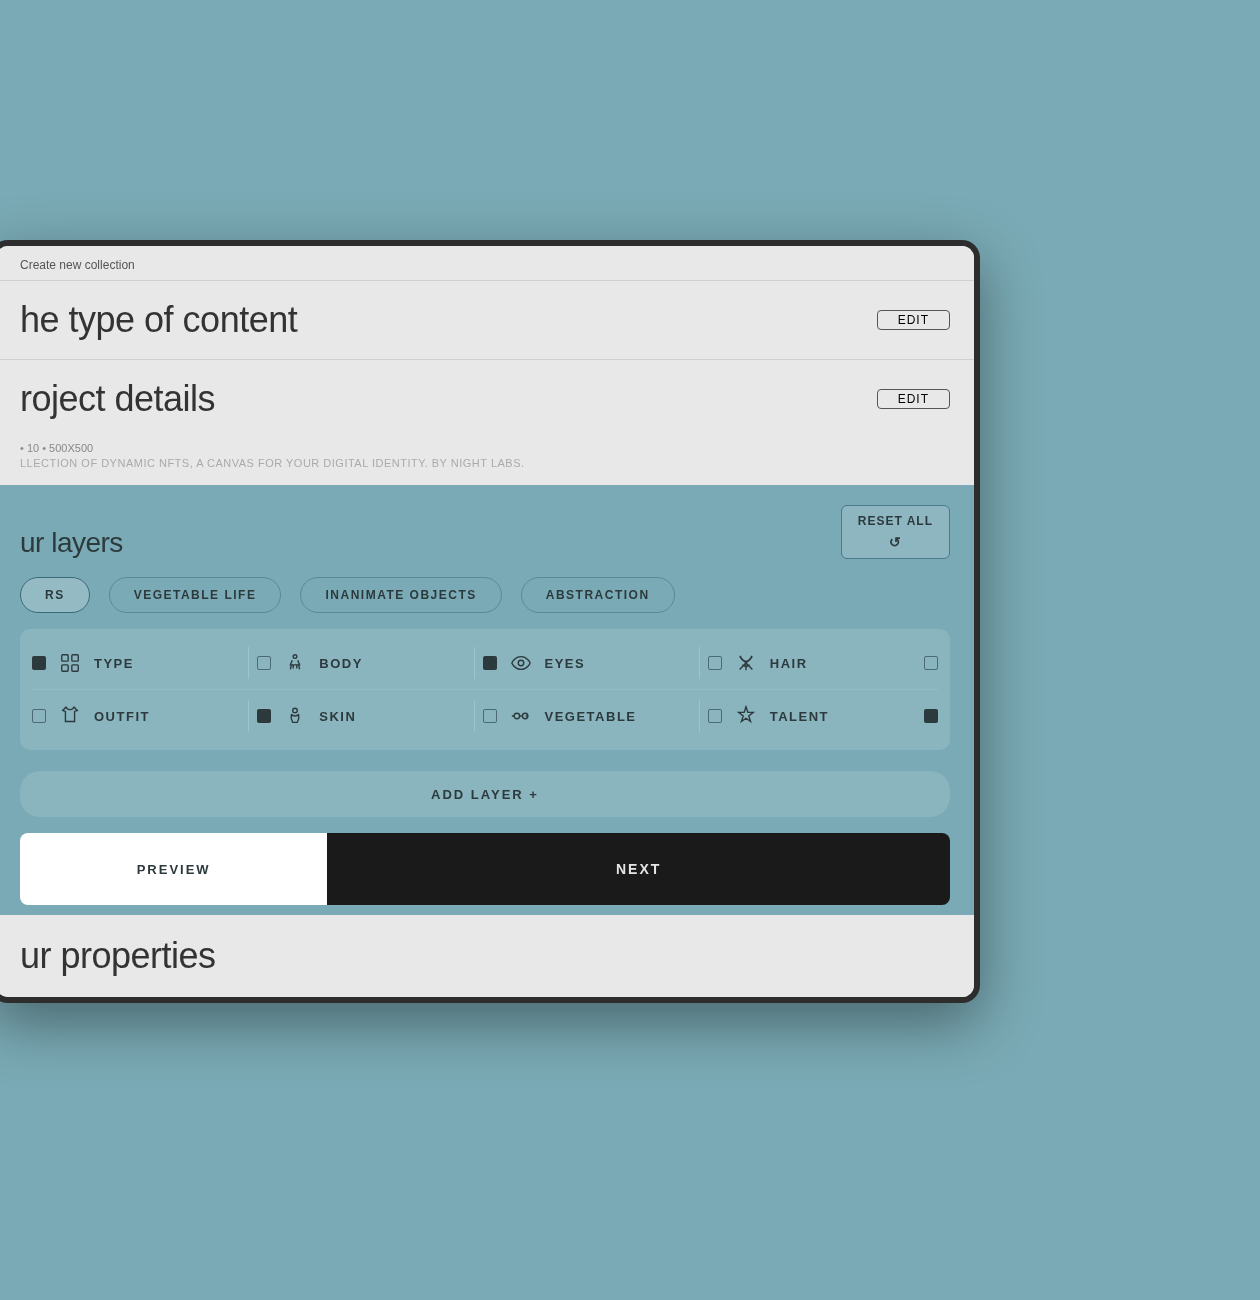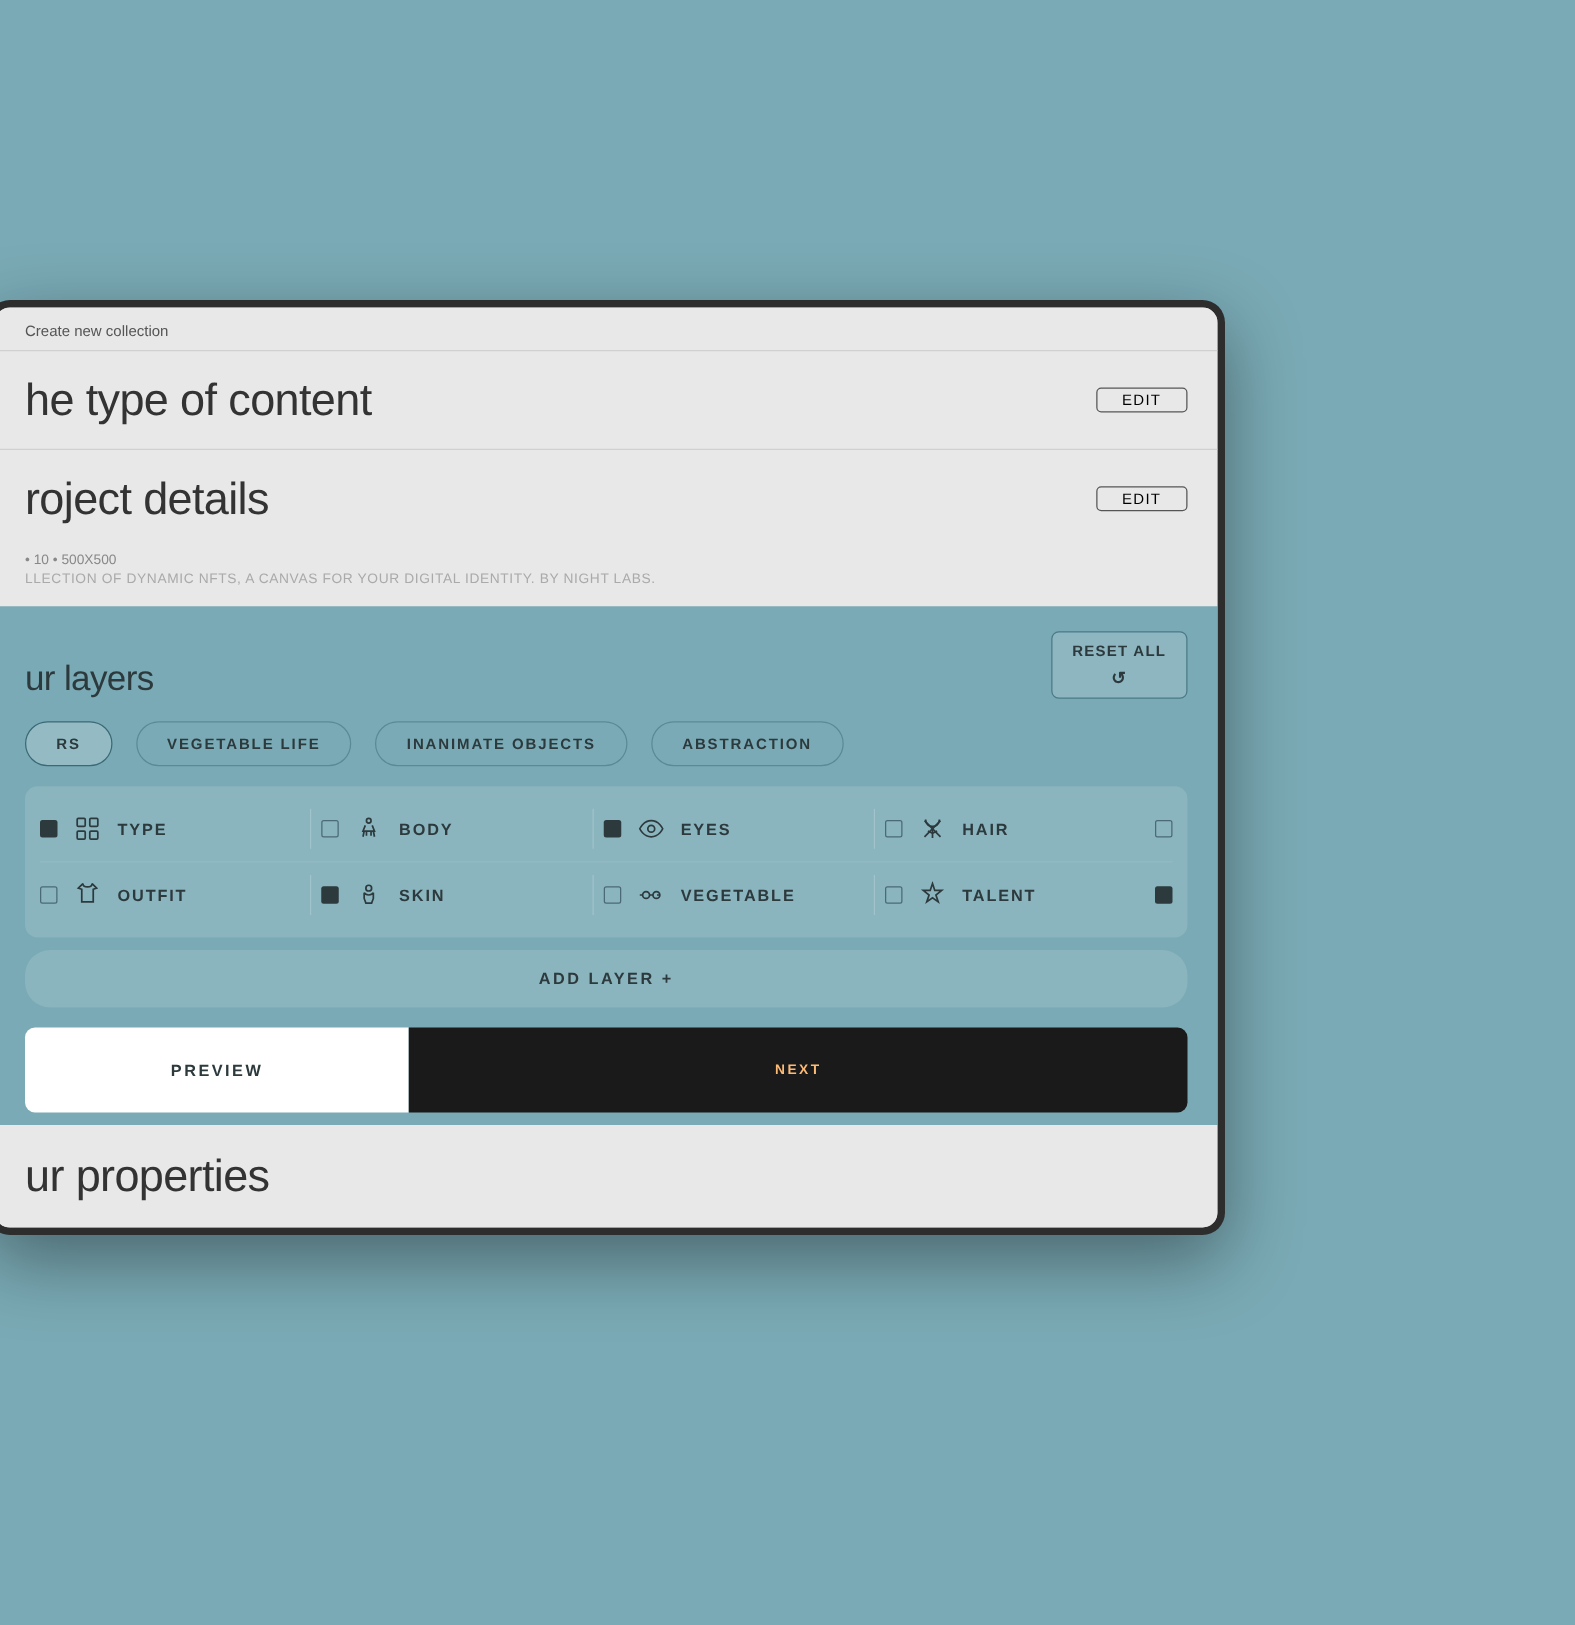--- a/index.html
+++ b/index.html
@@ -146,21 +146,21 @@
     .tab.active {
       background: rgba(255,255,255,0.2);
       border-color: #3a6a77;
     }
 
     
     .layers-grid {
       background: rgba(255,255,255,0.12);
       border-radius: 10px;
       padding: 8px 12px;
-      margin-bottom: 10px;
+      margin-bottom: 21px;
     }
 
     .layer-row {
       display: flex;
       align-items: center;
       padding: 10px 0;
       border-bottom: 1px solid rgba(255,255,255,0.1);
     }
 
     .layer-row:last-child { border-bottom: none; }
@@ -253,24 +253,24 @@
       cursor: pointer;
       border-radius: 8px 0 0 8px;
       text-align: center;
     }
 
     .next-btn {
       flex: 2;
       padding: 28px;
       background: #1a1a1a;
       border: none;
-      font-size: 11px;
+      font-size: 14px;
       font-weight: 600;
       letter-spacing: 2px;
-      color: #fdba74;
+      color: #e5e5e5;
       cursor: pointer;
       border-radius: 0 8px 8px 0;
       text-align: center;
     }
 
     
     .bottom-section {
       background: #e8e8e8;
       padding: 20px 24px;
     }

